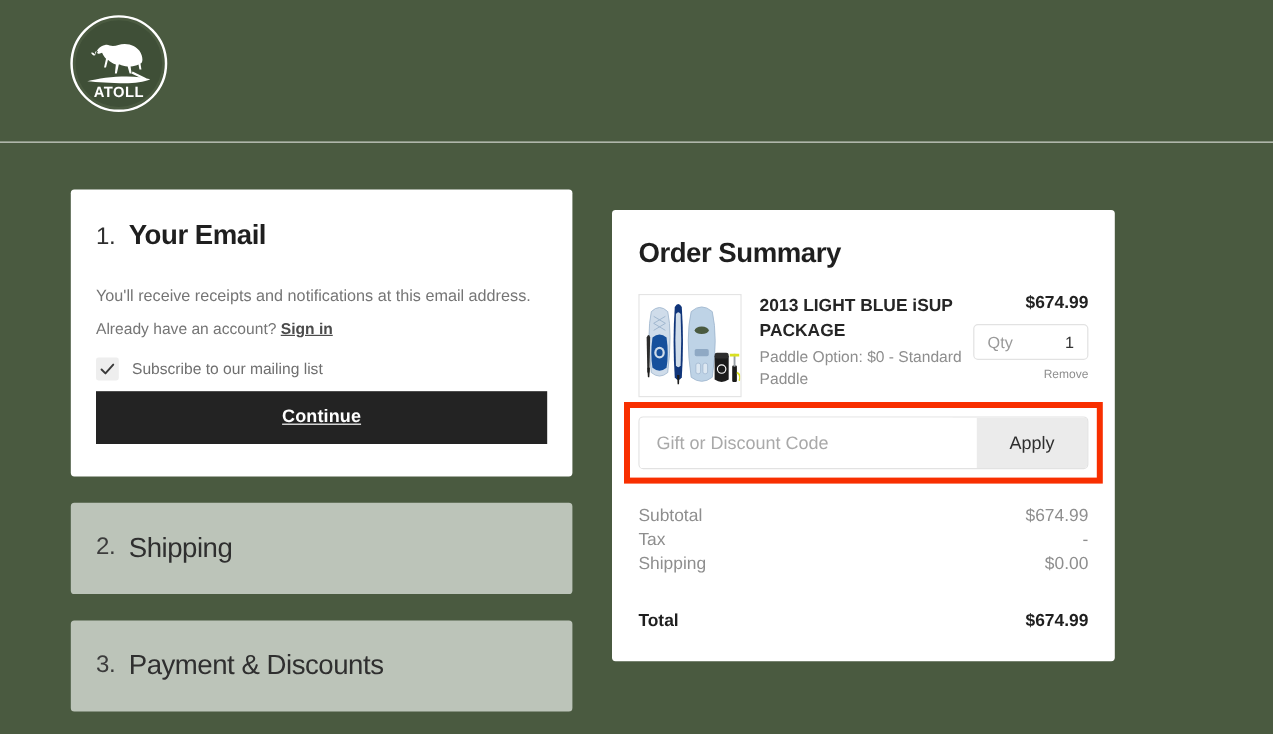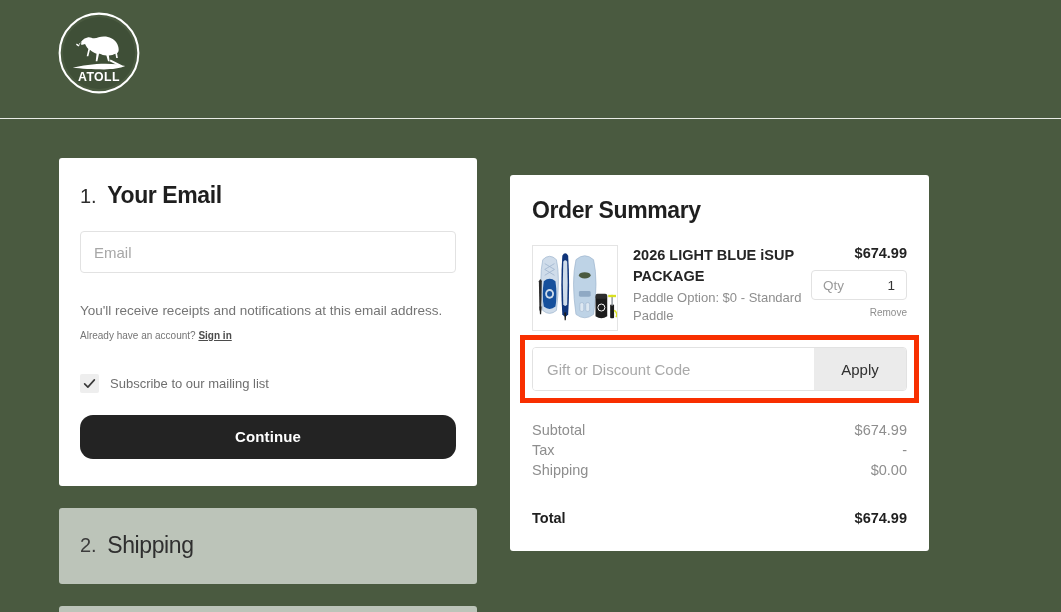--- a/index.html
+++ b/index.html
@@ -93,34 +93,34 @@
   .email-input::placeholder { color: #a7a7a7; }
 
   .helper-text {
     margin-top: 30px;
     font-size: 13.5px;
     color: #757575;
     line-height: 1.25;
   }
   .account-line {
     margin-top: 10px;
-    font-size: 10px;
+    font-size: 13px;
     color: #757575;
   }
   .signin-link {
     color: #4b4b4b;
     font-weight: bold;
     text-decoration: underline;
     cursor: pointer;
   }
 
   .subscribe-row {
     display: flex;
     align-items: center;
-    margin-top: 33px;
+    margin-top: 17px;
   }
   .checkbox {
     width: 19px;
     height: 19px;
     background: #eeeeee;
     border-radius: 2px;
     display: flex;
     align-items: center;
     justify-content: center;
     cursor: pointer;
@@ -130,31 +130,32 @@
   .subscribe-label {
     margin-left: 11px;
     font-size: 13px;
     color: #6f6f6f;
   }
 
   .continue-btn {
     display: block;
     width: 100%;
     box-sizing: border-box;
-    margin-top: 22px;
+    margin-top: 9px;
     height: 44px;
     background: #232323;
     color: #ffffff;
     border: none;
-    border-radius: 13px;
+    border-radius: 0;
     font-family: "Liberation Sans", sans-serif;
     font-size: 15px;
     font-weight: bold;
     cursor: pointer;
     letter-spacing: 0.1px;
+    text-decoration: underline;
   }
 
   .step-card-closed {
     margin-top: 22px;
     background: #bcc4b9;
     border-radius: 3px;
     height: 76px;
     display: flex;
     align-items: center;
     padding-left: 21px;
@@ -340,21 +341,20 @@
 <div class="page">
 
   <div class="col-left">
 
     <div class="card step-card-open">
       <div class="step-head">
         <span class="step-num">1.</span>
         <span class="step-title">Your Email</span>
       </div>
 
-      <input class="email-input" type="text" placeholder="Email" style="">
 
       <div class="helper-text">You'll receive receipts and notifications at this email address.</div>
 
       <div class="account-line">
         <span>Already have an account?</span>
         <span class="signin-link">Sign in</span>
       </div>
 
       <div class="subscribe-row">
         <span class="checkbox">
@@ -413,21 +413,21 @@
             <circle cx="70" cy="63" r="3.6" fill="none" stroke="#ffffff" stroke-width="1"></circle>
 
             <rect x="79" y="60" width="4" height="14" rx="1" fill="#1c1c1c"></rect>
             <rect x="80.2" y="50" width="1.6" height="11" fill="#9aa0a6"></rect>
             <path d="M77 50 h8 v2.4 h-8z" fill="#d9e021"></path>
             <path d="M83 66 q4 2 2 7" stroke="#d9e021" stroke-width="1.4" fill="none"></path>
           </svg>
         </div>
 
         <div class="item-info">
-          <div class="item-name">2026 LIGHT BLUE iSUP PACKAGE</div>
+          <div class="item-name">2013 LIGHT BLUE iSUP PACKAGE</div>
           <div class="item-option">Paddle Option: $0 - Standard Paddle</div>
         </div>
 
         <div class="item-right">
           <div class="item-price">$674.99</div>
           <div class="qty-box">
             <span class="qty-label">Qty</span>
             <span class="qty-value">1</span>
           </div>
           <div class="remove-link">Remove</div>

